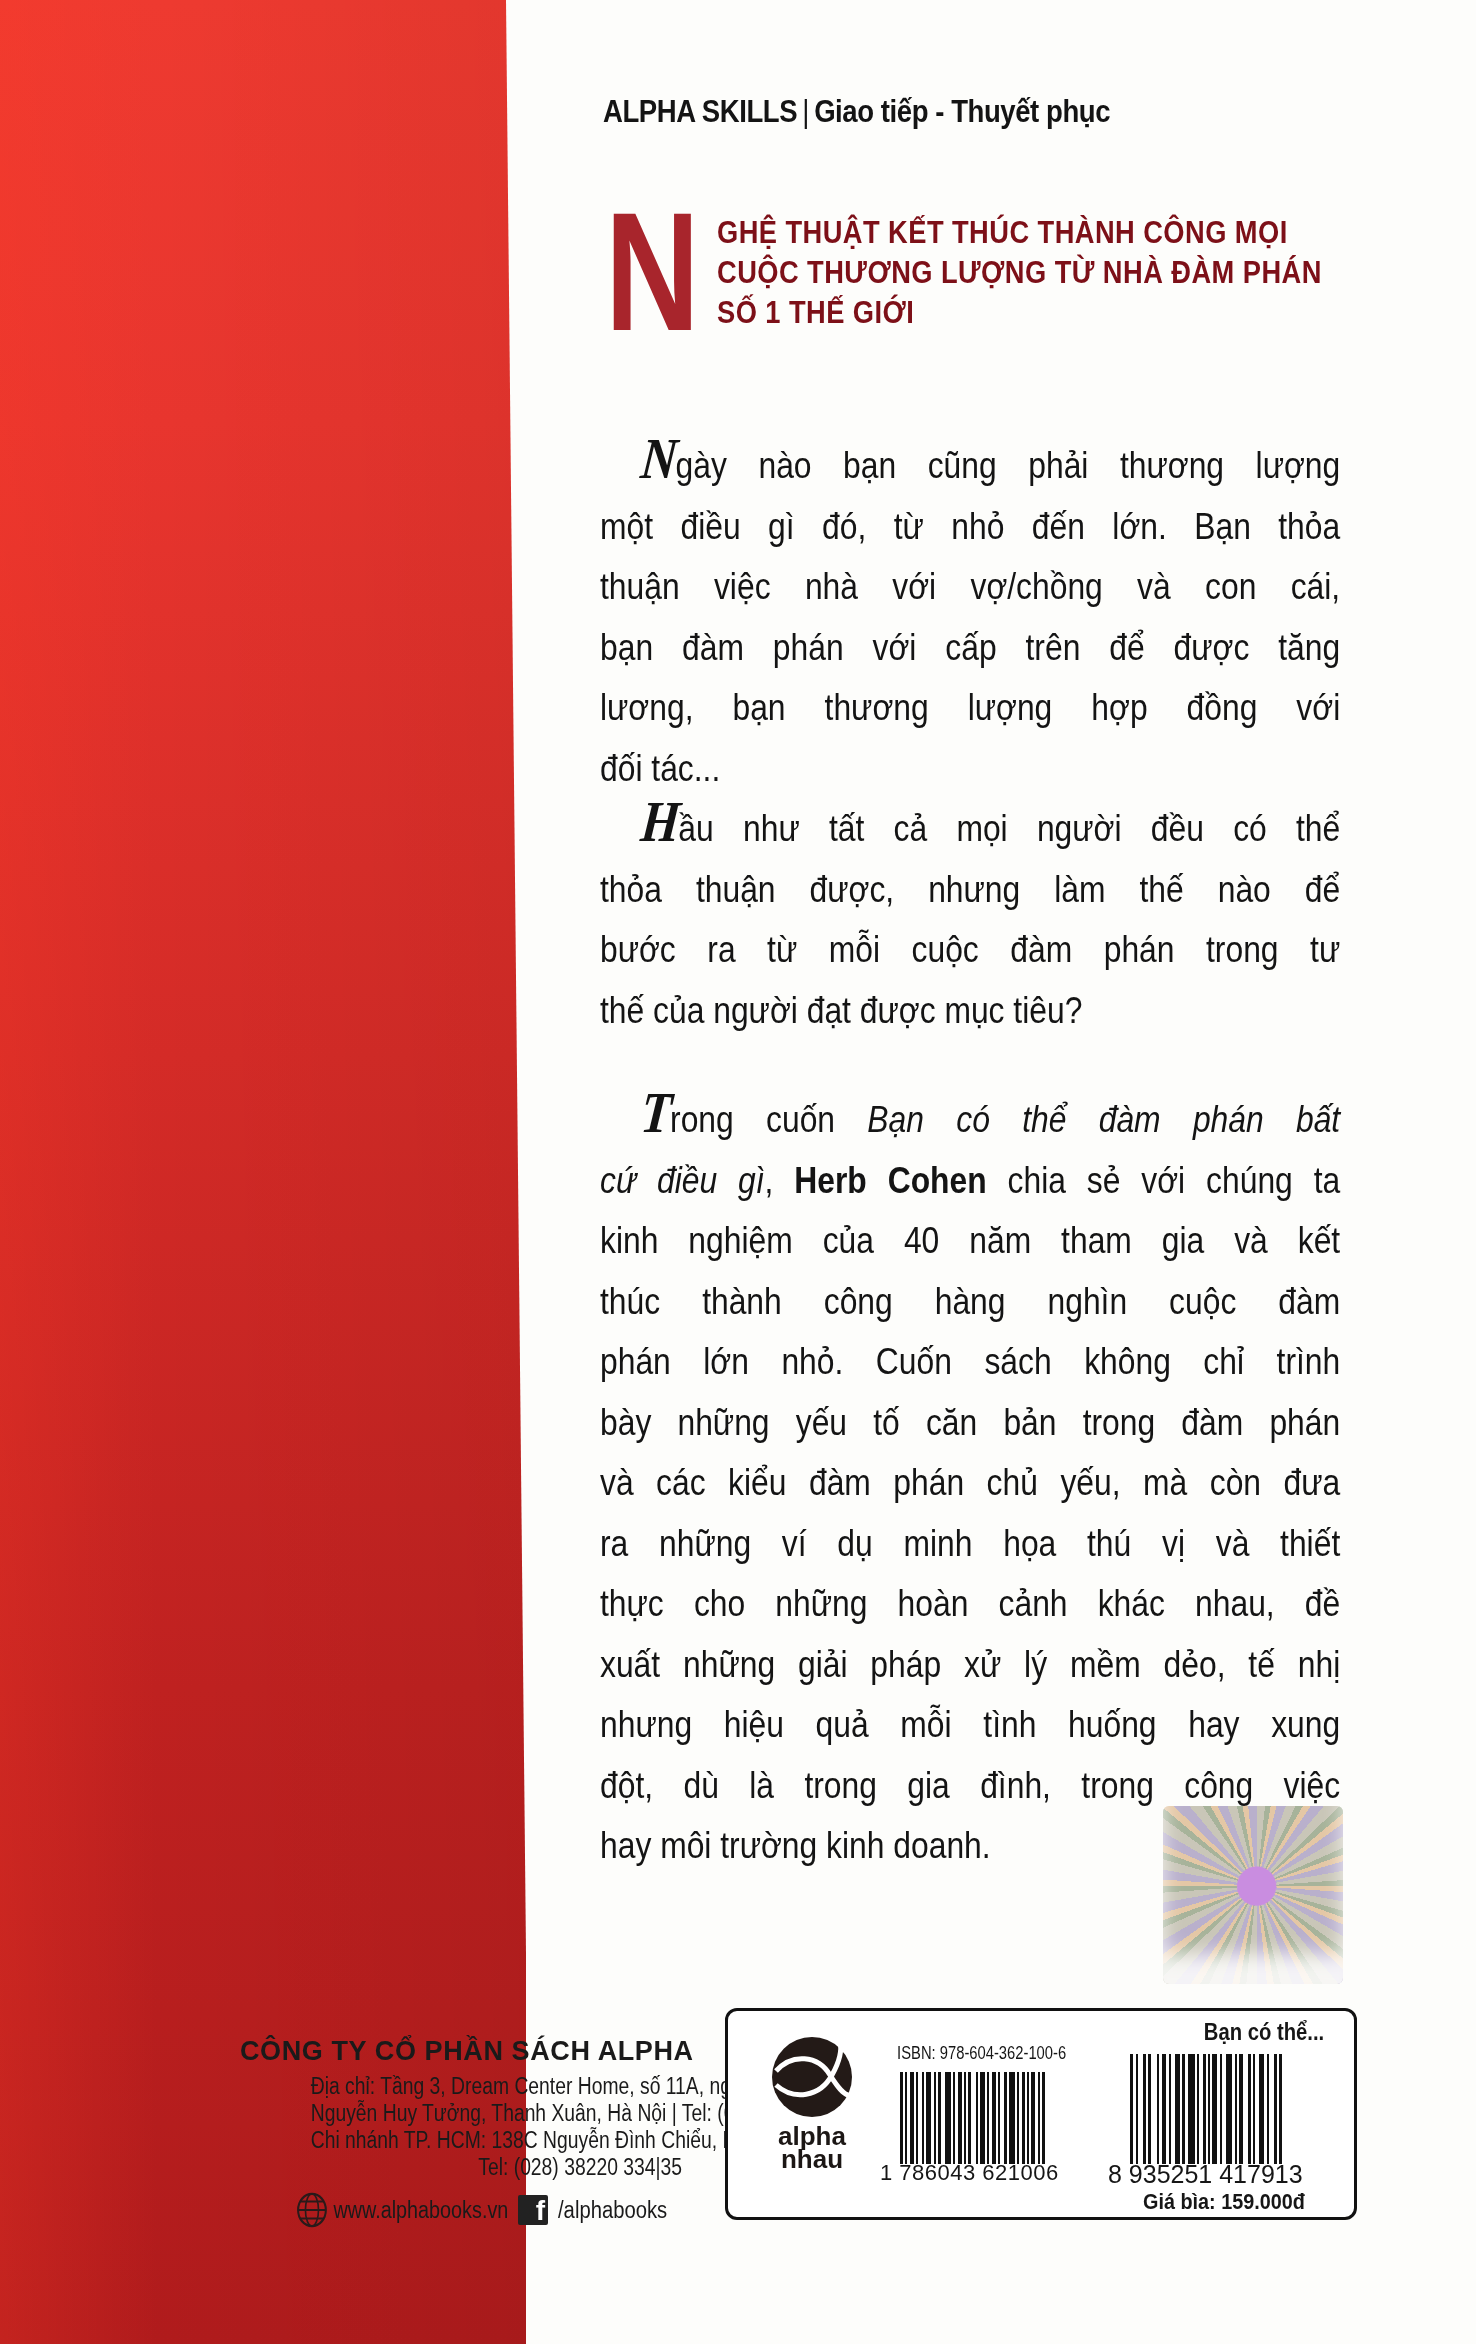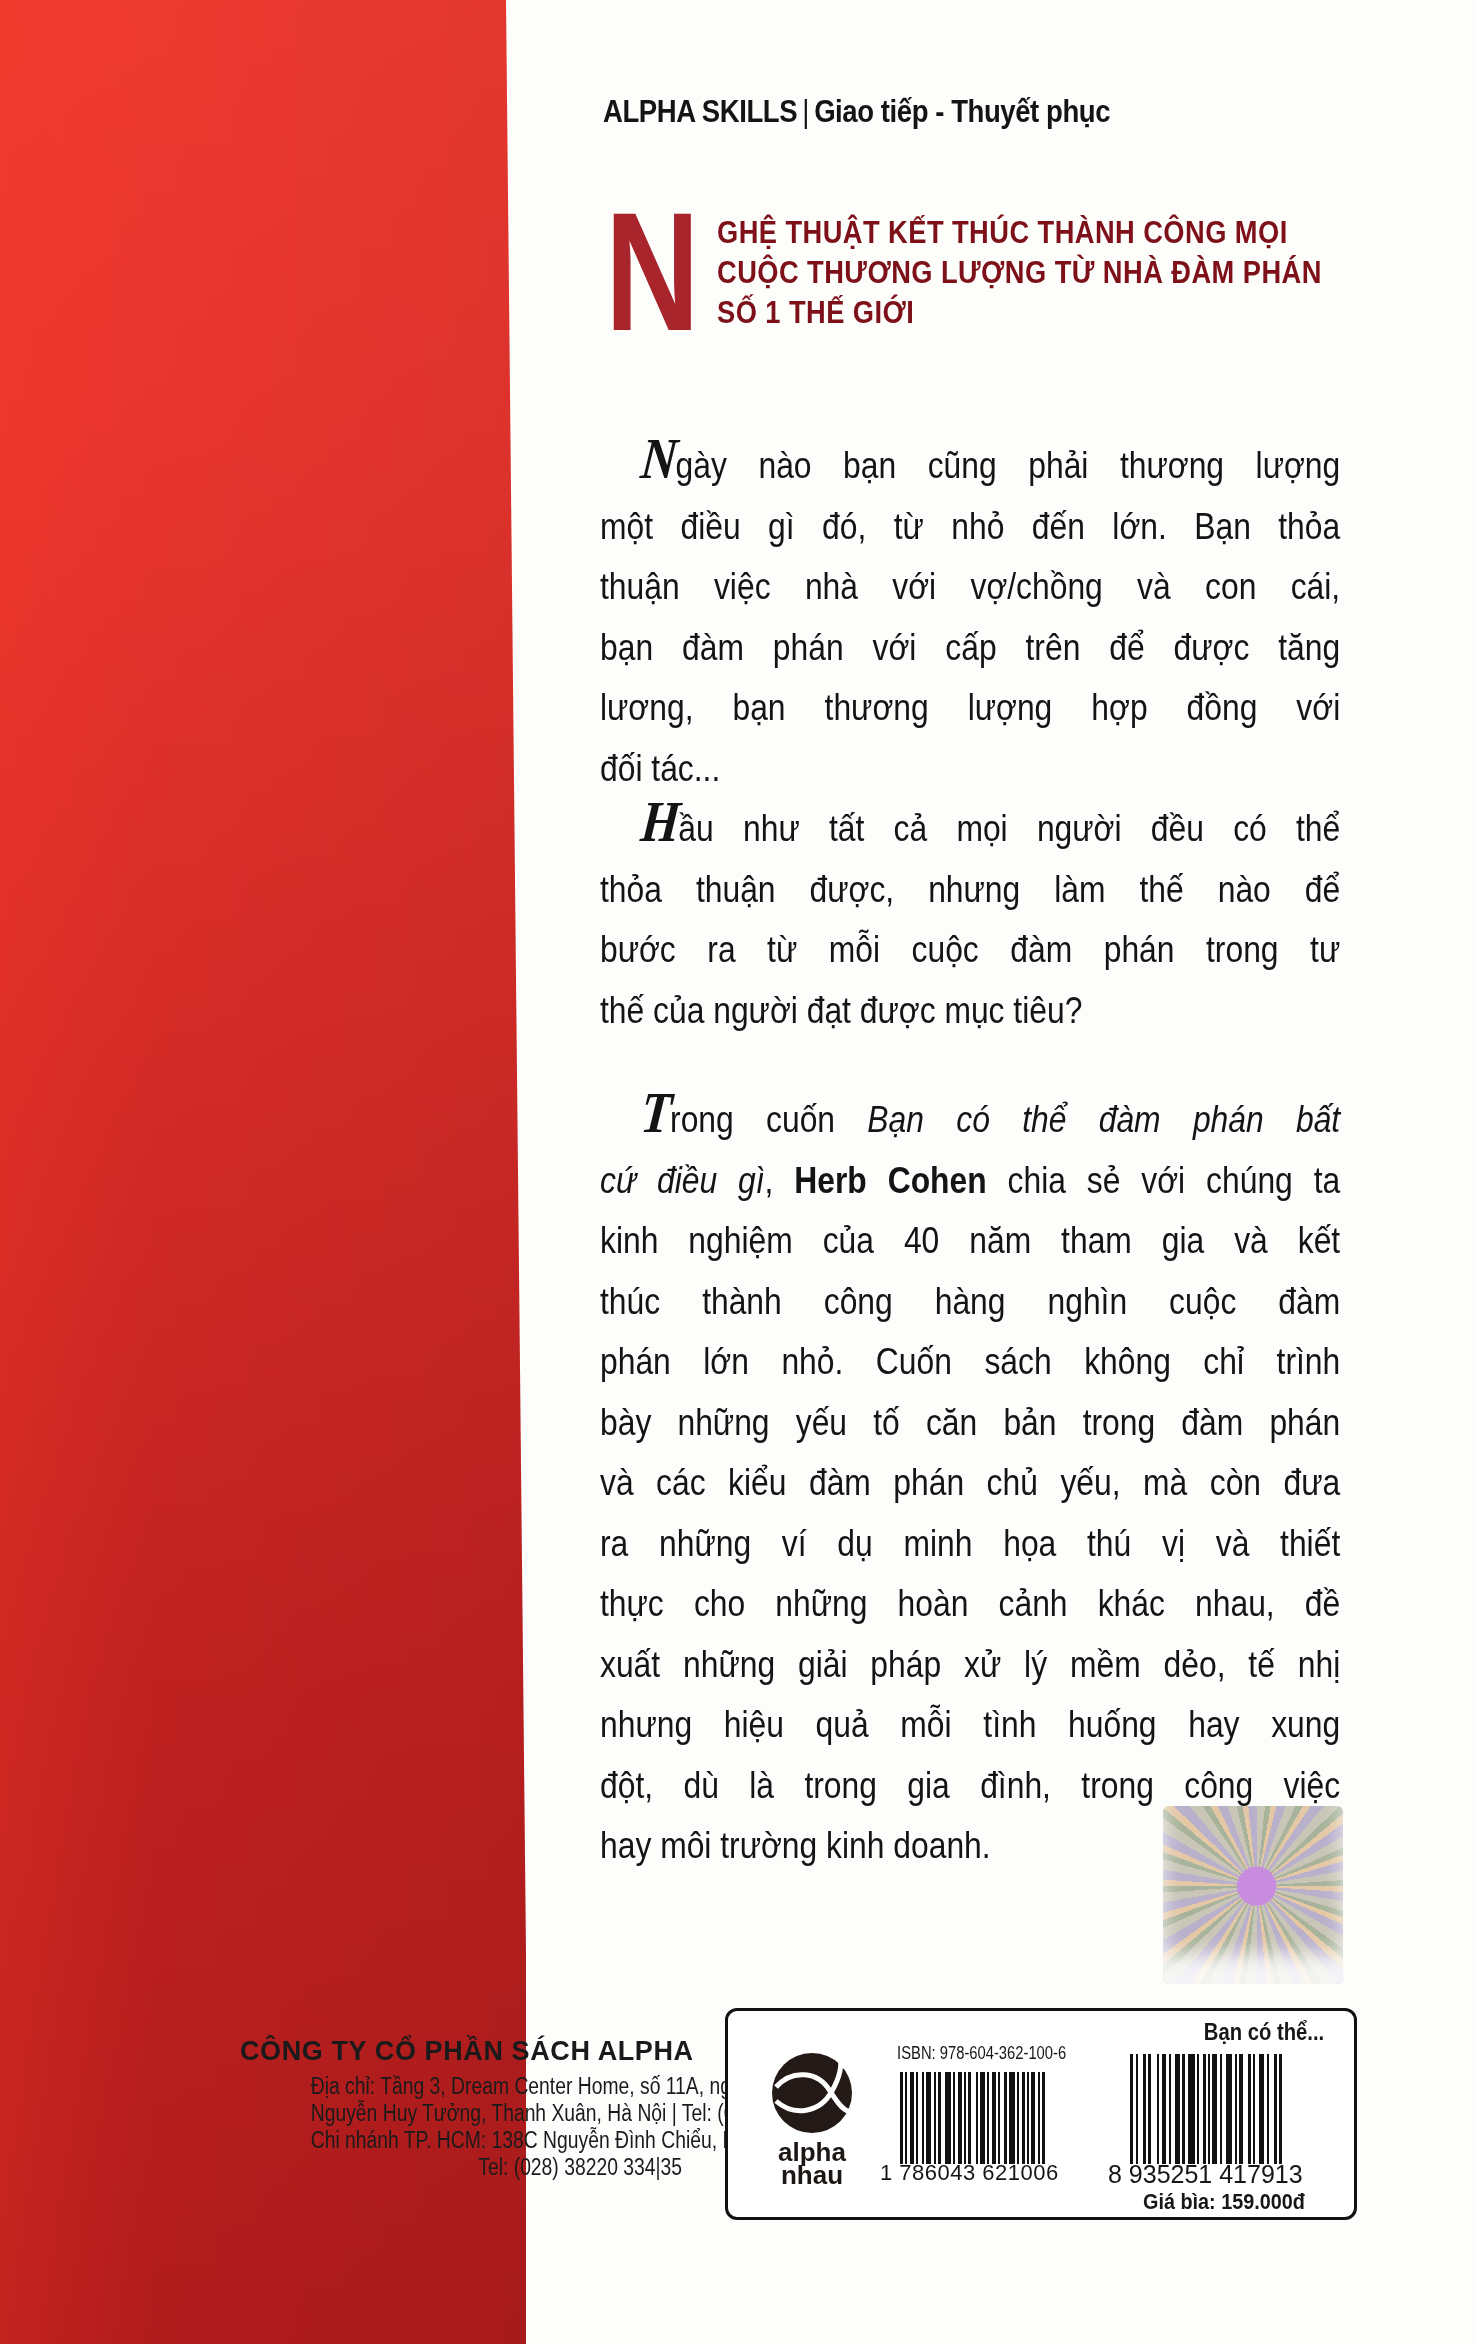--- a/index.html
+++ b/index.html
@@ -121,21 +121,21 @@
   }
   .fb-handle { transform:scaleX(0.88); transform-origin:left center; display:inline-block; }
 
   
   .barcode-box {
     position:absolute; left:725px; top:2008px; width:632px; height:212px;
     border:3px solid #111; border-radius:12px; background:#fff;
     box-sizing:border-box;
   }
   .logo {
-    position:absolute; left:38px; top:40px; width:92px; text-align:center;
+    position:absolute; left:38px; top:24px; width:92px; text-align:center;
   }
   .logo svg { display:block; margin:0 auto; }
   .logo-text {
     font-size:26px; font-weight:700; line-height:23px; color:#1c1715; margin-top:6px;
   }
   .isbn-block { position:absolute; left:152px; top:32px; width:190px; }
   .isbn-label {
     font-size:18px; white-space:nowrap; text-align:center;
     transform:scaleX(0.82); transform-origin:center top; margin-bottom:8px;
   }
@@ -208,20 +208,34 @@
 </div>
 
 <div class="hologram"></div>
 
 <div class="publisher">
   <div class="pub-name">CÔNG TY CỔ PHẦN SÁCH ALPHA</div>
   <div class="pub-line">Địa chỉ: Tầng 3, Dream Center Home, số 11A, ngõ 282</div>
   <div class="pub-line">Nguyễn Huy Tưởng, Thanh Xuân, Hà Nội | Tel: (024) 3722 62 34</div>
   <div class="pub-line">Chi nhánh TP. HCM: 138C Nguyễn Đình Chiểu, P.6, Q.3, TP. HCM</div>
   <div class="pub-line">Tel: (028) 38220 334|35</div>
+  <div class="pub-links">
+    <span class="web">
+      <svg class="globe-icon" viewBox="0 0 40 40">
+        <circle cx="20" cy="20" r="17" fill="none" stroke="#2a1a1a" stroke-width="2.5"></circle>
+        <ellipse cx="20" cy="20" rx="8" ry="17" fill="none" stroke="#2a1a1a" stroke-width="2"></ellipse>
+        <line x1="3" y1="20" x2="37" y2="20" stroke="#2a1a1a" stroke-width="2"></line>
+        <line x1="6" y1="11" x2="34" y2="11" stroke="#2a1a1a" stroke-width="2"></line>
+        <line x1="6" y1="29" x2="34" y2="29" stroke="#2a1a1a" stroke-width="2"></line>
+      </svg>
+      <span>www.alphabooks.vn</span>
+    </span>
+    <span class="fb-icon">f</span>
+    <span class="fb-handle">/alphabooks</span>
+  </div>
 </div>
 
 <div class="barcode-box">
   <div class="logo">
     <svg width="84" height="84" viewBox="0 0 84 84">
       <circle cx="42" cy="42" r="40" fill="#231a17"></circle>
       <path d="M6 36 C 22 18, 48 20, 60 40 C 70 56, 76 62, 82 60" fill="none" stroke="#fff" stroke-width="5"></path>
       <path d="M6 50 C 24 66, 50 62, 62 40 C 70 26, 72 14, 70 8" fill="none" stroke="#fff" stroke-width="5"></path>
     </svg>
     <div class="logo-text">

